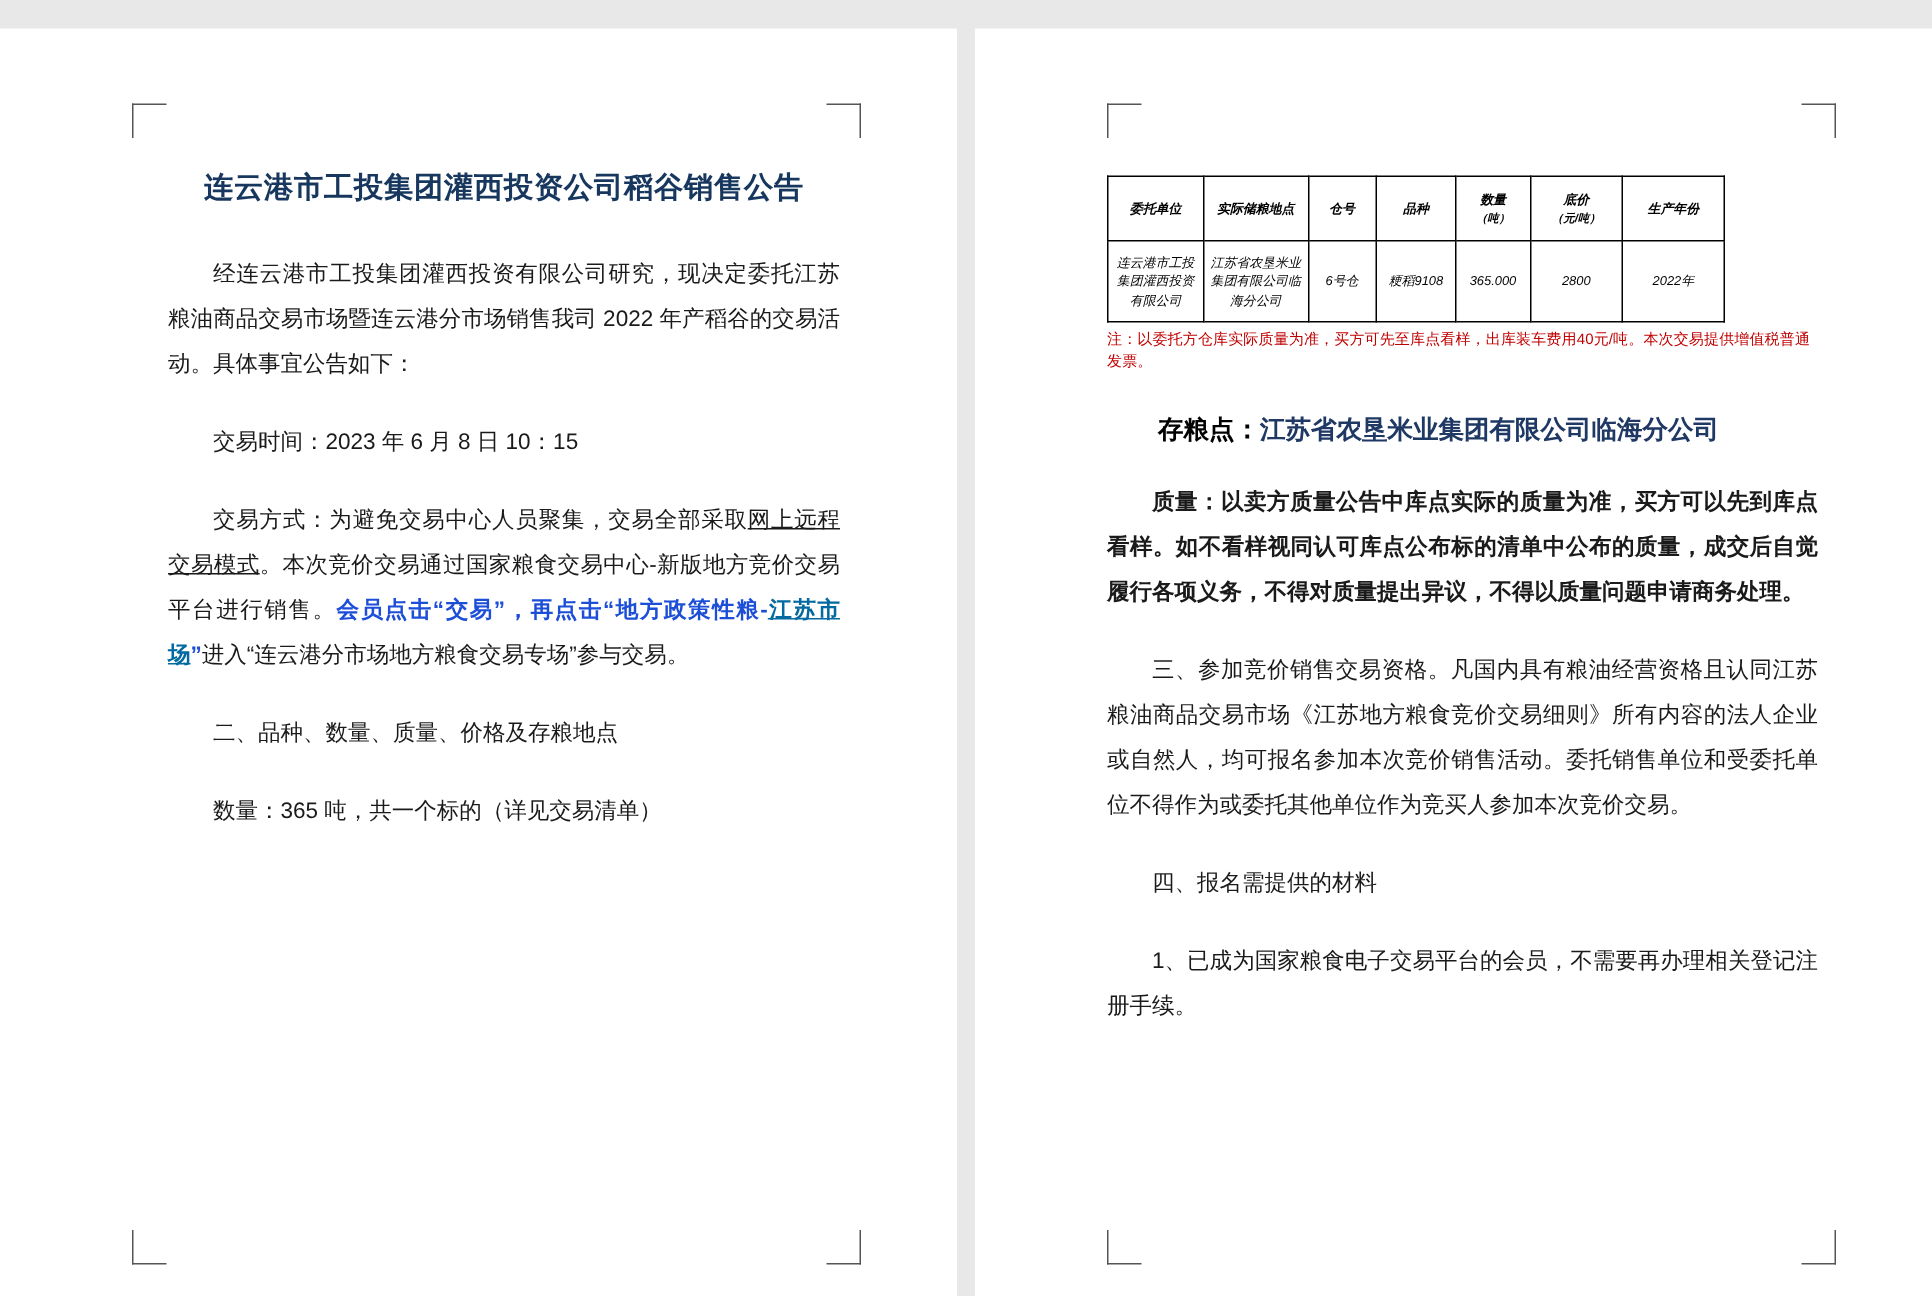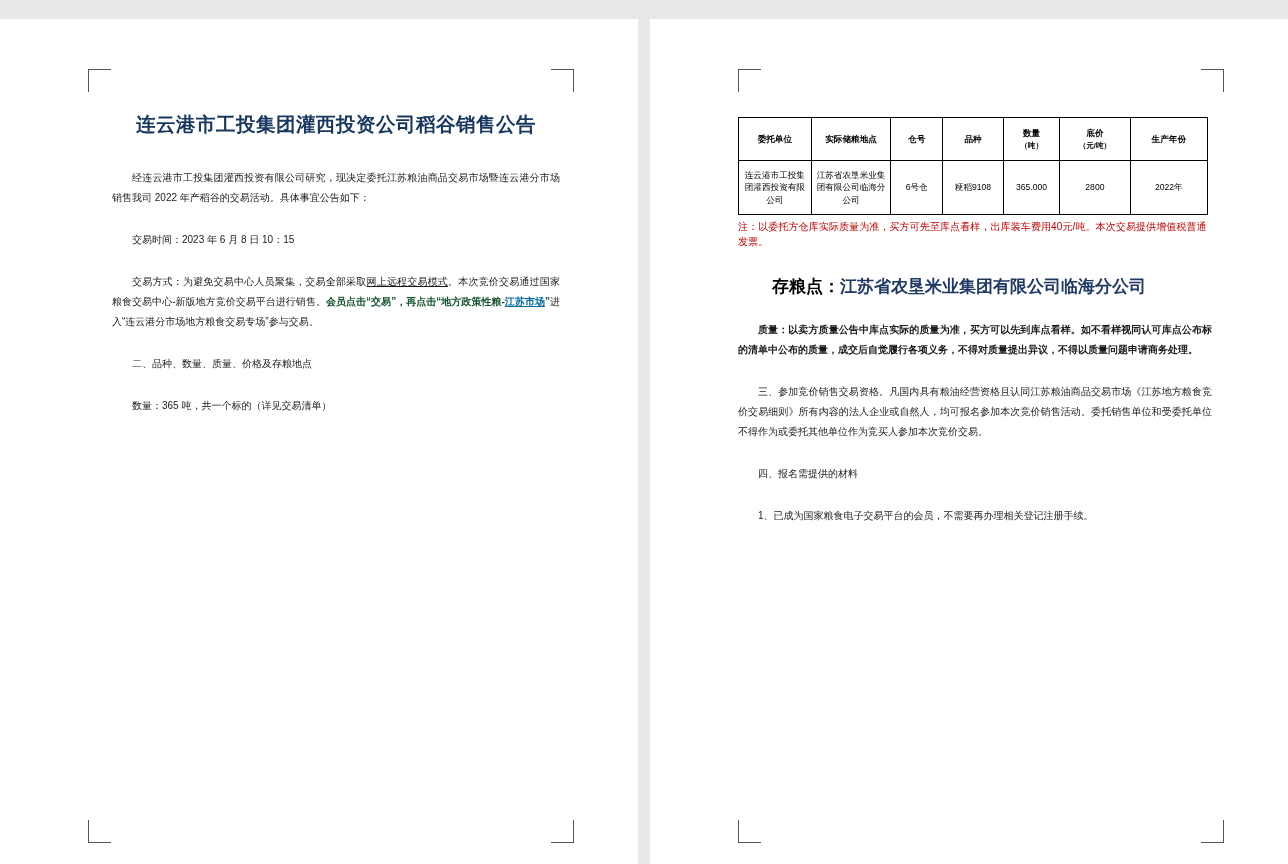--- a/index.html
+++ b/index.html
@@ -41,40 +41,41 @@
   h1.doc-title{
     font-size:19.5px;
     font-weight:bold;
     color:#17375e;
     text-align:center;
     margin:22px 0 30px 0;
     letter-spacing:0.5px;
     font-family:"Liberation Sans", sans-serif;
   }
   p.para{
-    font-size:10px;
+    font-size:15px;
     color:#1a1a1a;
     line-height:2.0;
     margin:0 0 22px 0;
     text-align:justify;
     text-indent:2em;
   }
   p.para.noindent{text-indent:0;}
   p.para.bold{font-weight:bold;}
   .u{text-decoration:underline;}
-  .red{color:#14532d;font-weight:bold;}
+  .red{color:#1d4ed8;font-weight:bold;}
   .red-u{color:#0369a1;font-weight:bold;text-decoration:underline;}
   .bluename{color:#1f3864;}
 
   
   table.sale-table{
     border-collapse:collapse;
-    width:470px;
+    width:412px;
     margin:28px 0 4px 0;
     table-layout:fixed;
+    font-style:italic;
   }
   table.sale-table th, table.sale-table td{
     border:1px solid #000;
     font-size:8.6px;
     text-align:center;
     vertical-align:middle;
     padding:4px 2px;
     line-height:1.45;
     color:#000;
     font-weight:bold;

